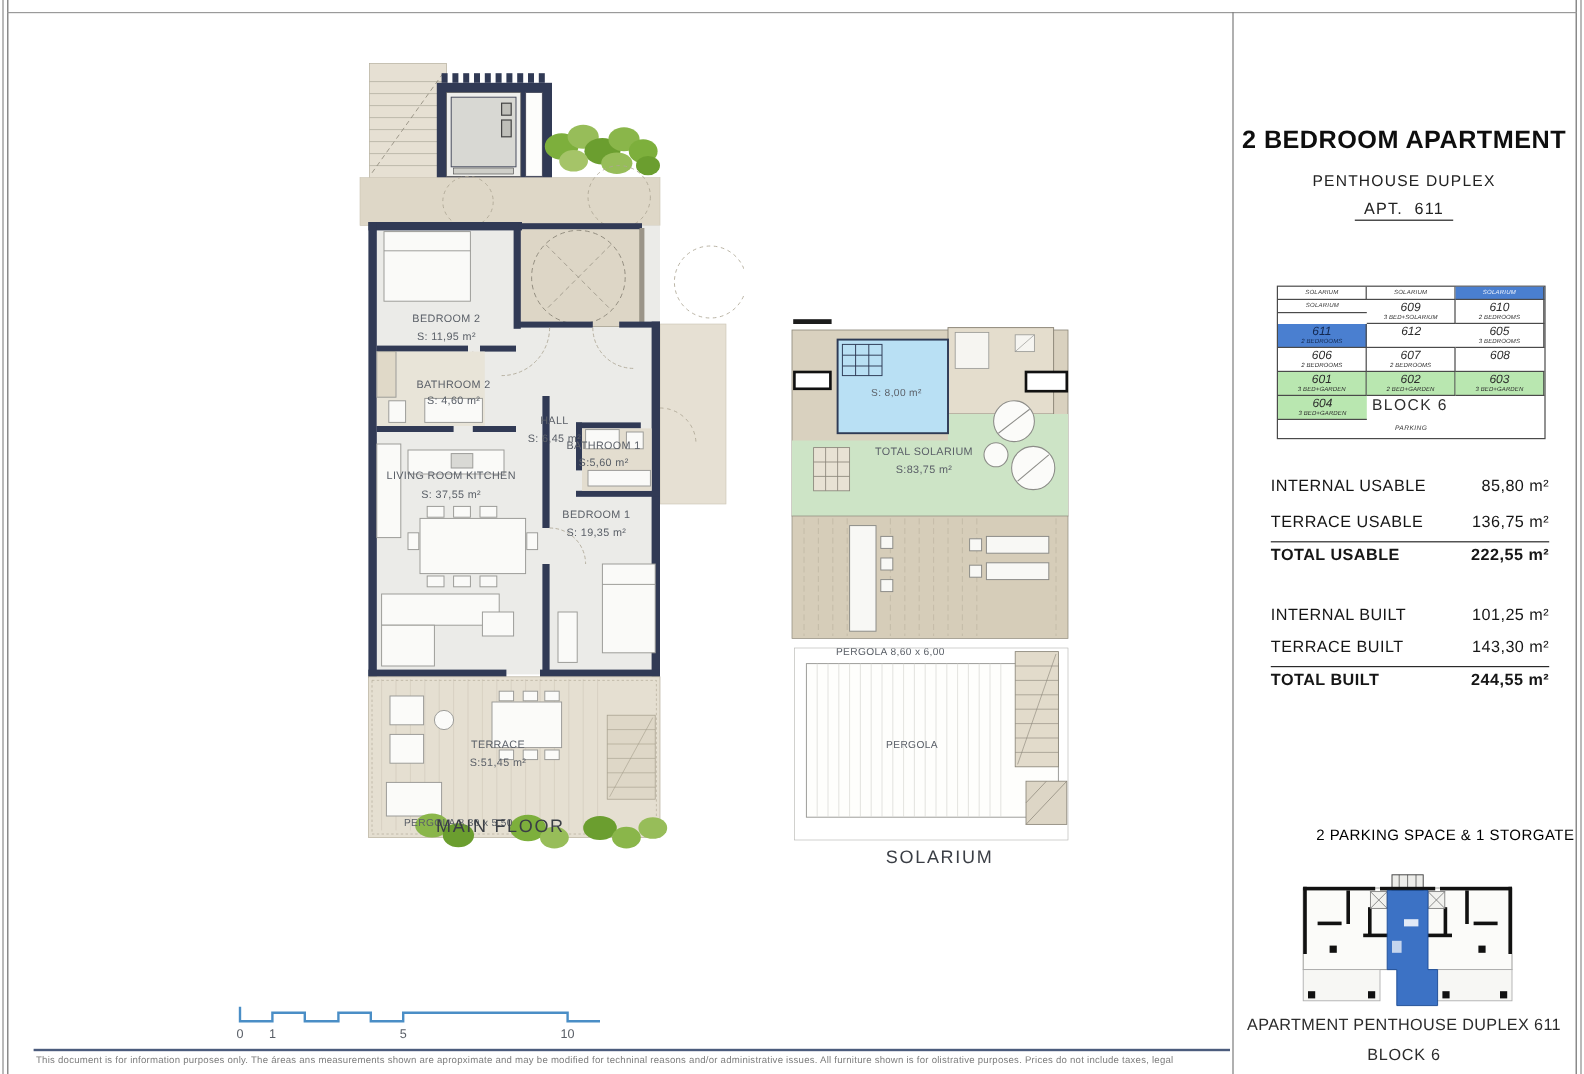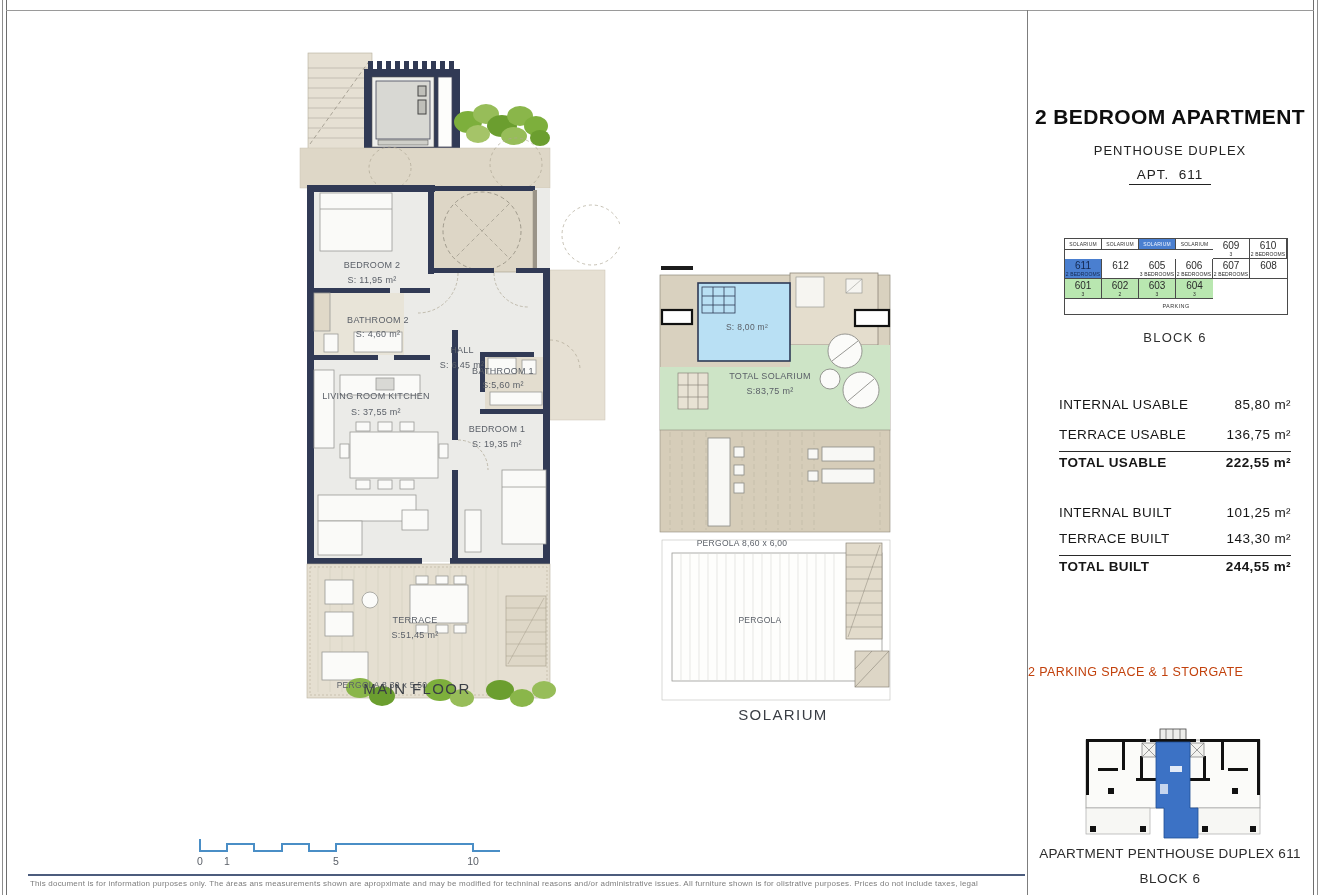--- a/index.html
+++ b/index.html
@@ -19,21 +19,21 @@
   .rp{position:absolute;left:1028px;top:10px;width:284px;height:867px;}
   .rp-title{position:absolute;top:95px;left:0;width:100%;text-align:center;font-size:21px;
             font-weight:bold;letter-spacing:.4px;color:#0e0e0e;}
   .rp-sub{position:absolute;top:133px;left:0;width:100%;text-align:center;font-size:13px;
           letter-spacing:1px;color:#222;}
   .rp-apt-wrap{position:absolute;top:155px;left:0;width:100%;text-align:center;}
   .rp-apt{display:inline-block;font-size:13.5px;letter-spacing:1px;color:#222;
           border-bottom:1.5px solid #222;padding:0 8px 2px;white-space:pre;}
   
   .btable{position:absolute;left:36px;top:228px;width:222px;border:1px solid #4a4a4a;
-          display:grid;grid-template-columns:repeat(6,1fr);background:#fff;}
+          display:grid;grid-template-columns:repeat(3,1fr);background:#fff;font-style:italic;}
   .bh{height:10px;border-right:1px solid #4a4a4a;border-bottom:1px solid #4a4a4a;
       font-size:5px;letter-spacing:.2px;color:#333;text-align:center;line-height:10px;overflow:hidden;}
   .bc{height:19px;border-right:1px solid #4a4a4a;border-bottom:1px solid #4a4a4a;text-align:center;overflow:hidden;}
   .bh:nth-child(4n), .bc.c4{border-right:none;}
   .bc .num{font-size:10px;line-height:11px;margin-top:1px;color:#2b2b2b;}
   .bc .typ{font-size:5px;line-height:6px;color:#2b2b2b;letter-spacing:.1px;}
   .bh.hl{background:#4a7fd0;color:#f2f6ff;}
   .bc.hl{background:#4a7fd0;}
   .bc.hl .num,.bc.hl .typ{color:#132850;}
   .bc.g{background:#b9e7b0;}
@@ -41,22 +41,22 @@
          letter-spacing:.4px;color:#333;}
   .btable-cap{position:absolute;left:36px;top:320px;width:222px;text-align:center;
               font-size:13px;letter-spacing:1.2px;color:#2f2f2f;}
   
   .areas{position:absolute;left:31px;top:370px;width:232px;height:200px;}
   .area-row{position:absolute;left:0;width:100%;font-size:13.5px;letter-spacing:.4px;color:#161616;margin-top:17px;}
   .area-row .val{position:absolute;right:0;top:0;}
   .area-row.u{border-bottom:1.5px solid #2a2a2a;padding-bottom:9px;}
   .area-row.b{font-weight:bold;}
   .r0{top:0px;} .r1{top:30px;} .r2{top:58px;} .r3{top:108px;} .r4{top:134px;} .r5{top:162px;}
-  .parking-note{position:absolute;left:0;top:652px;width:100%;text-align:left;font-size:12.5px;
-                line-height:1.65;letter-spacing:.4px;color:#c2410c;}
+  .parking-note{position:absolute;left:0;top:676px;width:100%;text-align:right;font-size:12.5px;
+                line-height:1.65;letter-spacing:.4px;color:#000000;}
   .rp-foot1{position:absolute;left:0;top:836px;width:100%;text-align:center;font-size:13.5px;
             letter-spacing:.3px;color:#2c2c2c;}
   .rp-foot2{position:absolute;left:0;top:861px;width:100%;text-align:center;font-size:13.5px;
             letter-spacing:.6px;color:#2c2c2c;}
   svg text{font-family:"Liberation Sans", sans-serif;fill:#5b6068;}
   .plan-lbl{font-size:9px;letter-spacing:.3px;}
   .plan-lbl2{font-size:8.5px;letter-spacing:.3px;}
 </style>
 </head>
 <body>

